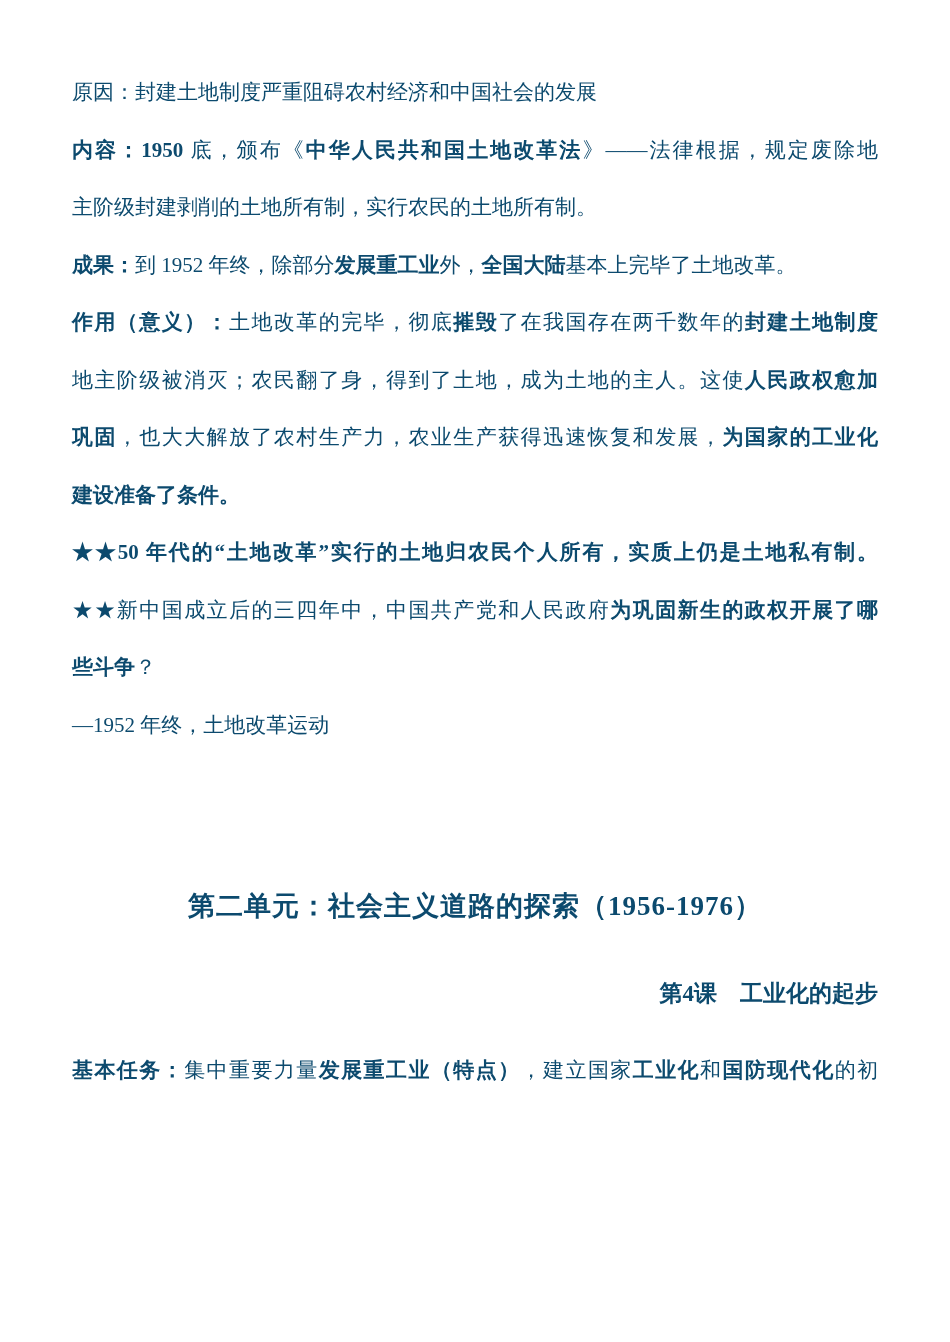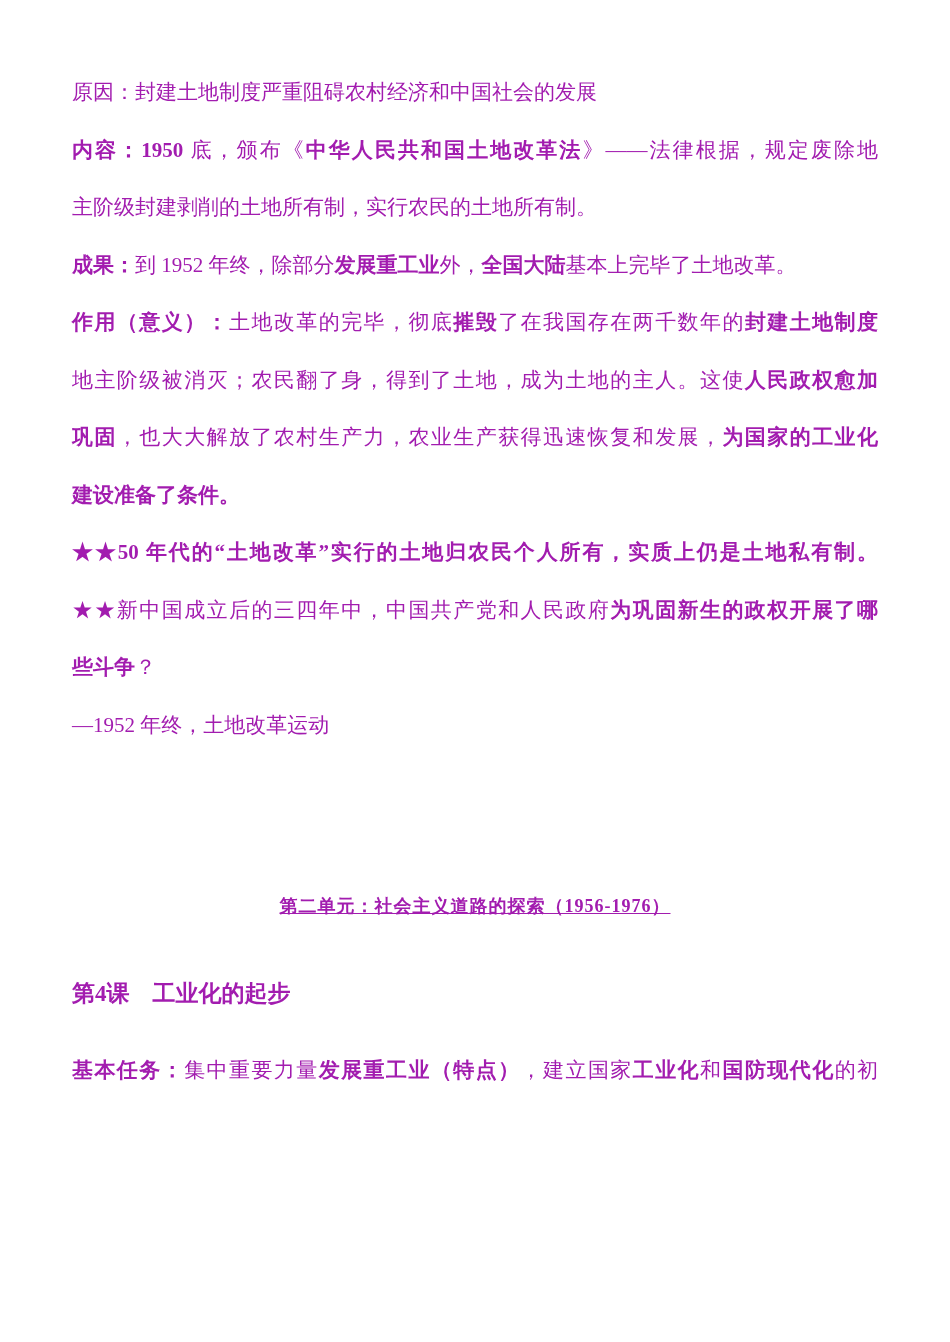--- a/index.html
+++ b/index.html
@@ -8,49 +8,48 @@
     background: #ffffff;
   }
   .page {
     position: relative;
     width: 950px;
     height: 1342px;
     margin: 0 auto;
     background: #ffffff;
     overflow: hidden;
     font-family: "Liberation Serif", "DejaVu Serif", serif;
-    color: #a21caf;
+    color: #0c4a6e;
   }
   .doc-body {
     padding: 64px 72px 0 72px;
   }
   .para-line {
     font-size: 21px;
     line-height: 57.5px;
     white-space: normal;
     text-align: left;
   }
   .para-line.fill {
     text-align: justify;
     text-align-last: justify;
   }
   .seg { font-weight: 400; }
   .seg.bold { font-weight: 700; font-family: Liberation Serif, serif; }
   .unit-heading {
     margin-top: 131px;
     text-align: center;
-    font-size: 18px;
+    font-size: 27px;
     font-weight: 700;
     line-height: 42px;
     letter-spacing: 1px;
-    text-decoration: underline;
   }
   .lesson-heading {
     margin-top: 49px;
-    text-align: left;
+    text-align: right;
     font-size: 23px;
     font-weight: 700;
     line-height: 36px;
   }
   .after-block {
     margin-top: 30px;
   }
 </style>
 </head>
 <body>

